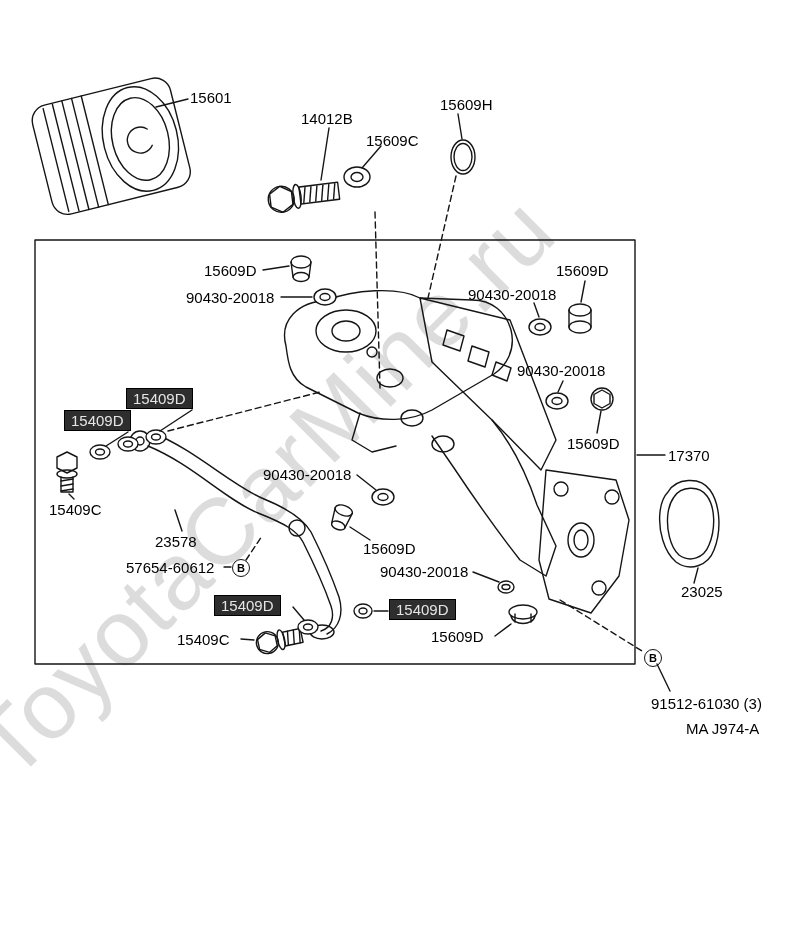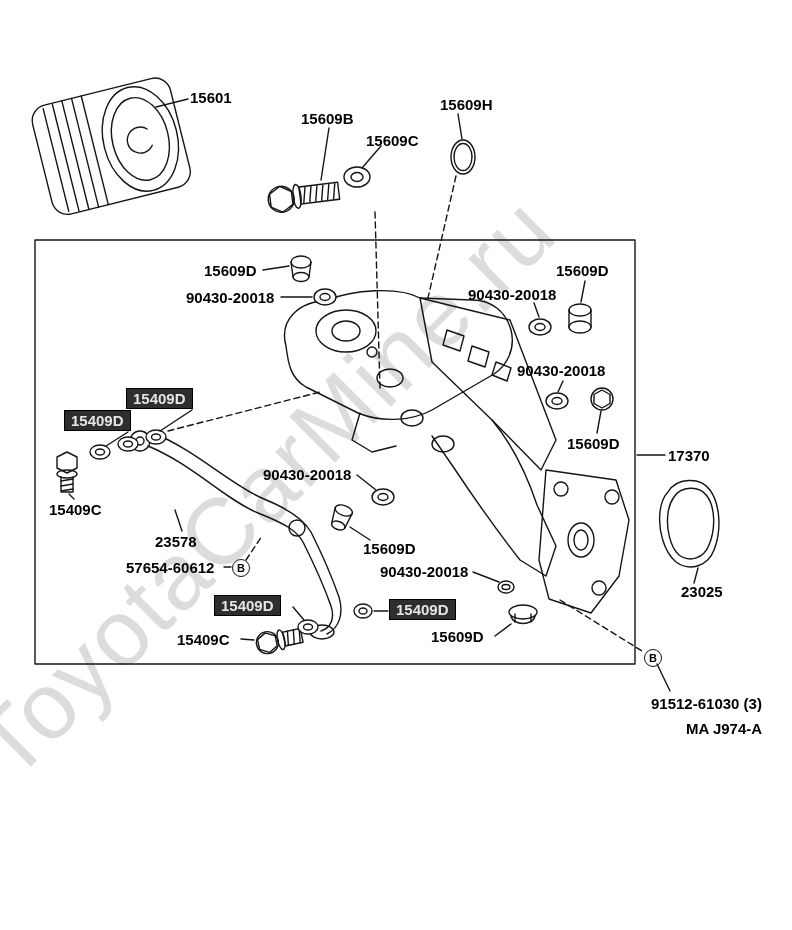--- a/index.html
+++ b/index.html
@@ -5,21 +5,21 @@
   html,body{margin:0;padding:0;background:#fff;}
   .stage{position:relative;width:792px;height:930px;background:#ffffff;overflow:hidden;
          font-family:"Liberation Sans",sans-serif;}
   .watermark{position:absolute;left:30px;top:690px;height:110px;line-height:110px;
          font-size:94px;letter-spacing:2px;color:#c6c6c6;opacity:.6;white-space:nowrap;
          transform:rotate(-45deg);transform-origin:0 100%;z-index:0;}
   svg.linework{position:absolute;left:0;top:0;z-index:1;}
   .ln{stroke:#151515;stroke-width:1.4;fill:none;stroke-linecap:round;stroke-linejoin:round;}
   .dash{stroke-dasharray:6 4;}
   .wfill{fill:#ffffff;}
-  .lbl{position:absolute;z-index:2;font-size:15px;font-weight:700;color:#000;white-space:nowrap;}
+  .lbl{position:absolute;z-index:2;font-size:15px;font-weight:400;color:#000;white-space:nowrap;}
   .hl{background:#2e2e2e;color:#e5e5e5;padding:1px 6px;border:1px solid #000;}
   .bmark{position:absolute;z-index:2;width:16px;height:16px;border:1.6px solid #151515;
          border-radius:50%;font-size:11px;font-weight:700;text-align:center;line-height:16px;color:#000;}
 </style>
 </head>
 <body>
 
 <div class="stage">
 
   <div class="watermark">ToyotaCarMine.ru</div>
@@ -222,21 +222,21 @@
       </g>
       <line x1="694" y1="583" x2="698" y2="568"></line>
 
       <path class="dash" d="M560,600 L642,651"></path>
       <line x1="657" y1="664" x2="670" y2="691"></line>
 
     </g>
   </svg>
 
   <div class="lbl" style="left:190px;top:89px">15601</div>
-  <div class="lbl" style="left:301px;top:110px">15609B</div>
+  <div class="lbl" style="left:301px;top:110px">14012B</div>
   <div class="lbl" style="left:366px;top:132px">15609C</div>
   <div class="lbl" style="left:440px;top:96px">15609H</div>
   <div class="lbl" style="left:204px;top:262px">15609D</div>
   <div class="lbl" style="left:186px;top:289px">90430-20018</div>
   <div class="lbl" style="left:468px;top:286px">90430-20018</div>
   <div class="lbl" style="left:556px;top:262px">15609D</div>
   <div class="lbl" style="left:517px;top:362px">90430-20018</div>
   <div class="lbl" style="left:567px;top:435px">15609D</div>
   <div class="lbl hl" style="left:126px;top:388px">15409D</div>
   <div class="lbl hl" style="left:64px;top:410px">15409D</div>

